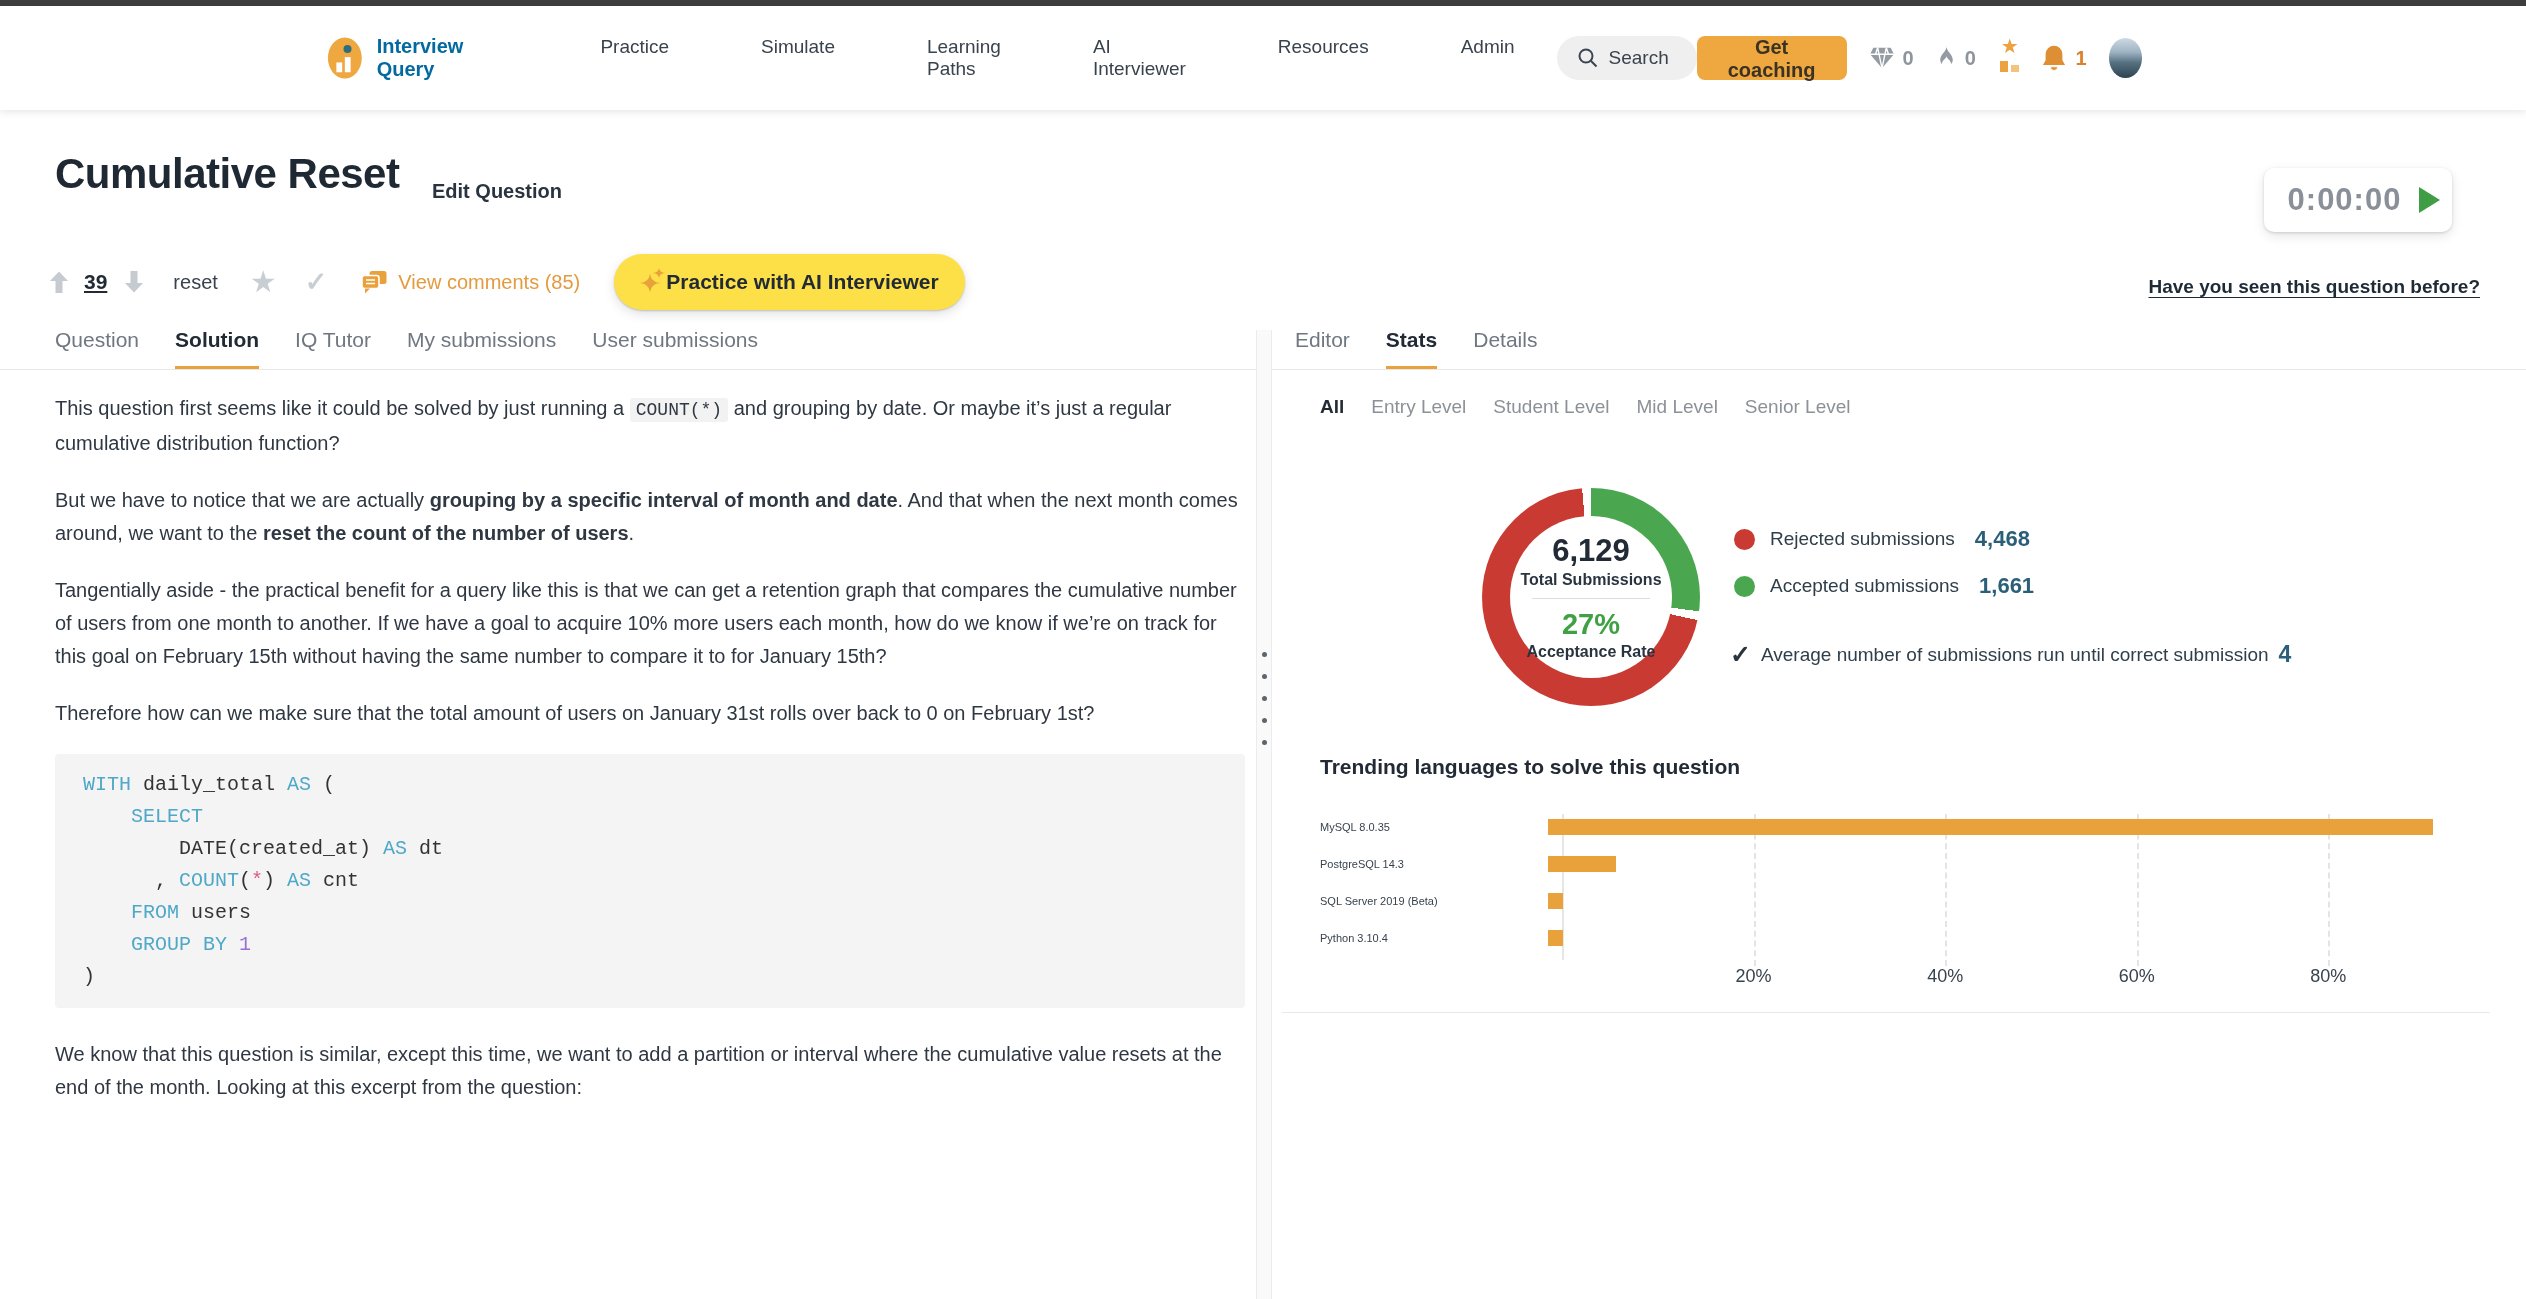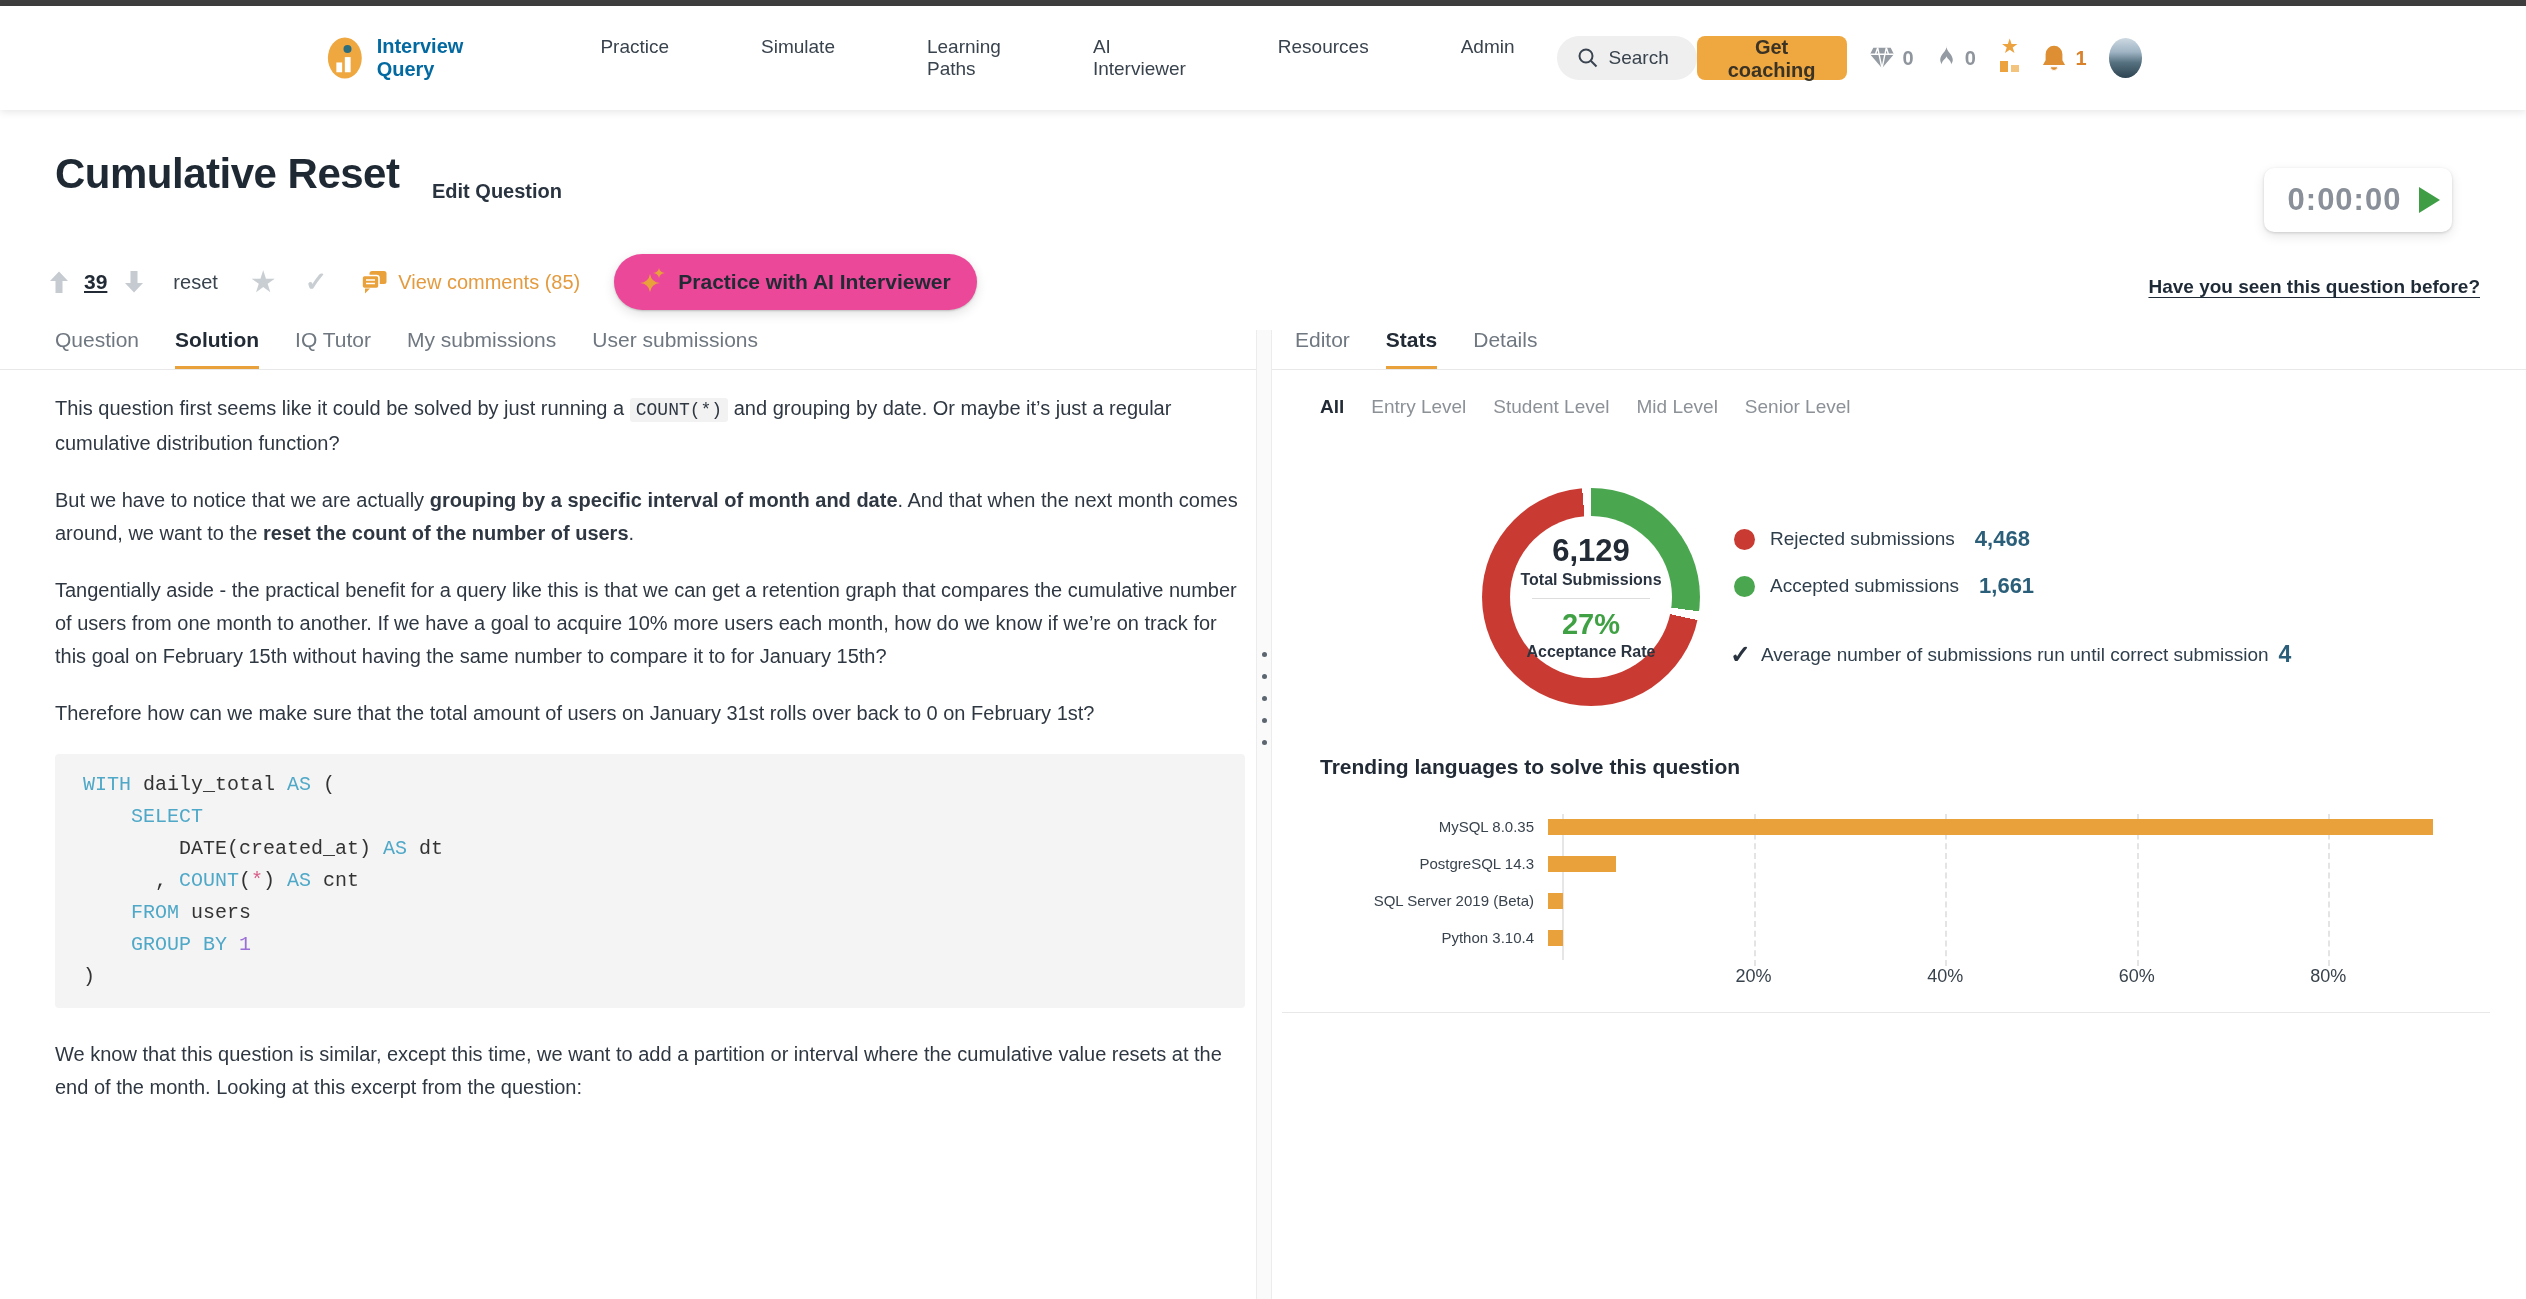--- a/index.html
+++ b/index.html
@@ -42,21 +42,21 @@
   .play-icon { width:0; height:0; border-left:21px solid #3F9D46; border-top:13px solid transparent; border-bottom:13px solid transparent; }
 
   .vote-row { position:absolute; left:48px; top:250px; height:64px; display:flex; align-items:center; }
   .vote-btn { background:none; border:none; cursor:pointer; display:flex; align-items:center; padding:0; }
   .vote-count { font-size:21px; font-weight:600; color:#222B35; margin:0 16px 0 14px;text-decoration:underline; }
   .q-tag { font-size:20px; color:#39434D; margin:0 32px 0 28px; }
   .fav-star { font-size:30px; color:#C9CED3; margin-right:28px; cursor:pointer; line-height:1; }
   .solved-check { font-size:27px; color:#C9CED3; font-weight:700; margin-right:34px; cursor:pointer; line-height:1; }
   .comments-link { display:flex; align-items:center; gap:10px; margin-right:34px; text-decoration:none; cursor:pointer; }
   .comments-link span { font-size:20px; color:#E49B3F; font-weight:500; }
-  .ai-pill { display:flex; align-items:center; gap:12px; background:#ec4899; border:none; border-radius:28px;
+  .ai-pill { display:flex; align-items:center; background:#fde047; border:none; border-radius:28px;
              padding:0 26px; height:56px; font-family:inherit; cursor:pointer;
              box-shadow:0 1px 2px rgba(0,0,0,.18), 0 4px 12px rgba(0,0,0,.12);
              font-size:21px; font-weight:700; color:#222B35; }
   .sparkles { position:relative; width:26px; height:28px; }
   .seen-link { position:absolute; right:46px; top:276px; font-size:19px; font-weight:600; color:#1F2A37;
                text-decoration:underline; text-underline-offset:4px; }
 
   
   .tabs-left { position:absolute; left:55px; top:328px; display:flex; gap:36px; }
   .tabs-right { position:absolute; left:1295px; top:328px; display:flex; gap:36px; }
@@ -109,21 +109,21 @@
   .avg-label { font-size:19px; color:#2F3E4B; }
   .avg-value { font-size:23px; font-weight:700; color:#2B5E79; }
 
   .trend-title { position:absolute; left:38px; top:385px; font-size:21px; font-weight:700; color:#222B35; }
   .hbar-chart { position:absolute; left:38px; top:438px; width:1152px; }
   .bar-grid { position:absolute; left:242px; top:2px; width:910px; height:150px; }
   .gridline { position:absolute; top:4px; bottom:-6px; border-left:2px dashed #E4E4E4; }
   .axis-line { position:absolute; left:242px; top:6px; height:146px; border-left:2px solid #E6E6E6; }
   .bar-rows { position:relative; }
   .bar-row { display:flex; align-items:center; height:37px; }
-  .bar-label { width:228px; text-align:right; padding-right:14px; font-size:15px; color:#39434D; }
+  .bar-label { width:228px; text-align:left; padding-right:14px; font-size:11px; color:#39434D; }
   .bar-track { flex:1; height:16px; position:relative; }
   .bar-fill { height:100%; }
   .bar-ticks { position:relative; margin-left:242px; width:910px; height:26px; margin-top:10px; }
   .tick { position:absolute; transform:translateX(-50%); font-size:18px; color:#39434D; }
 </style>
 </head>
 <body>
 
 <div class="screen">
   <div class="topbar"></div>

